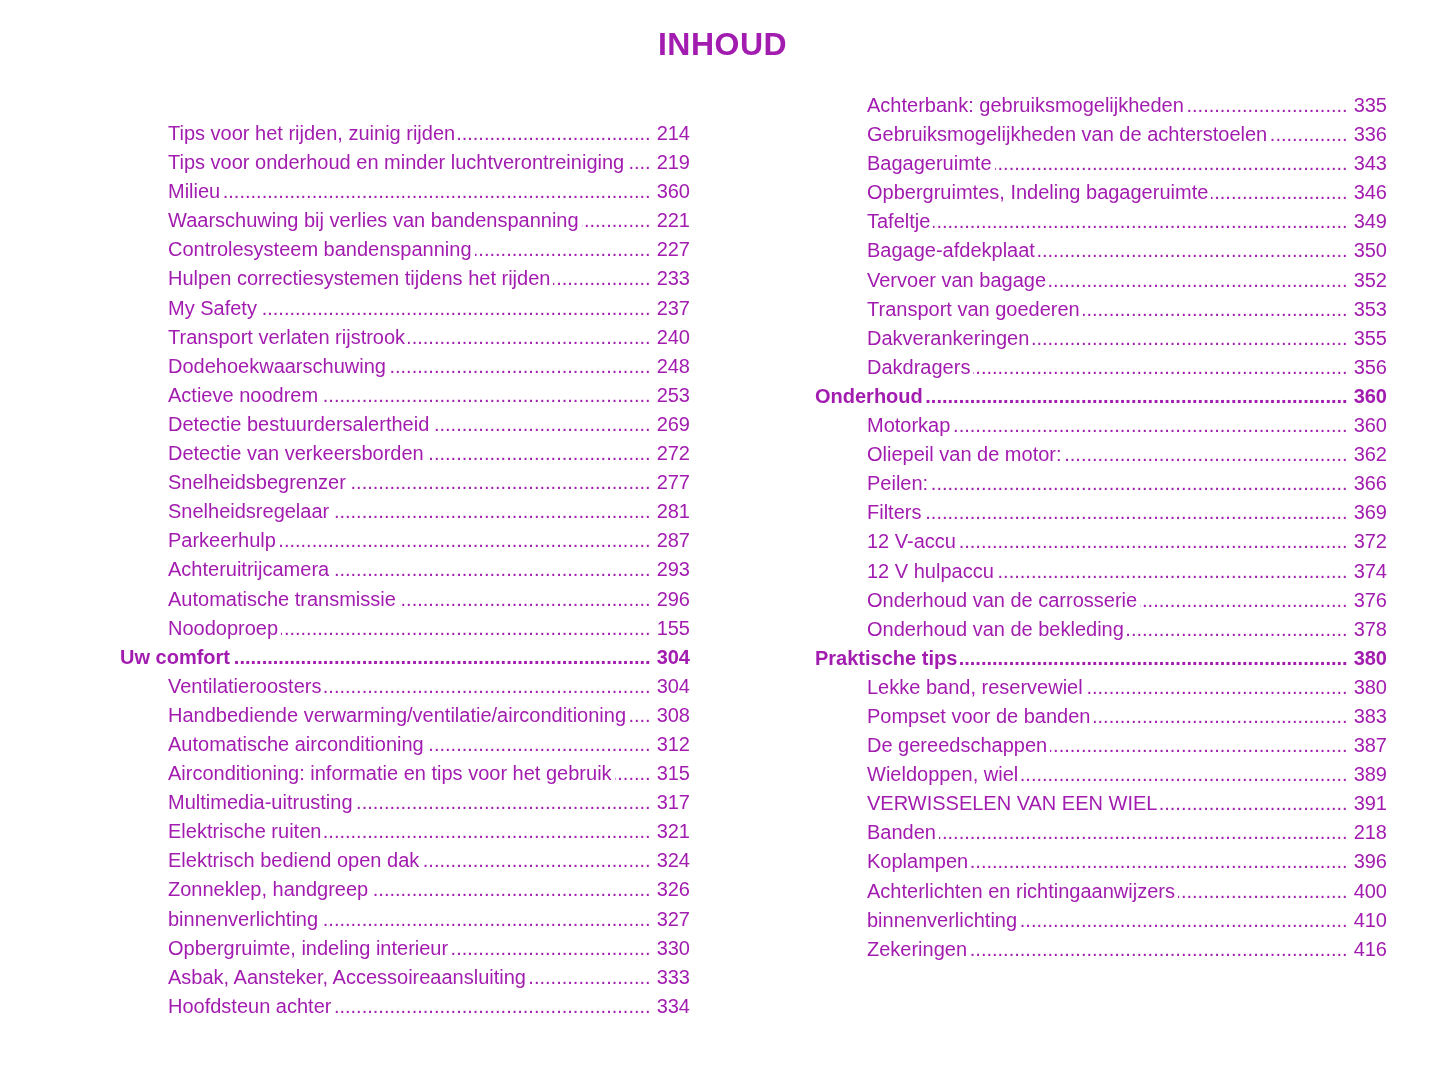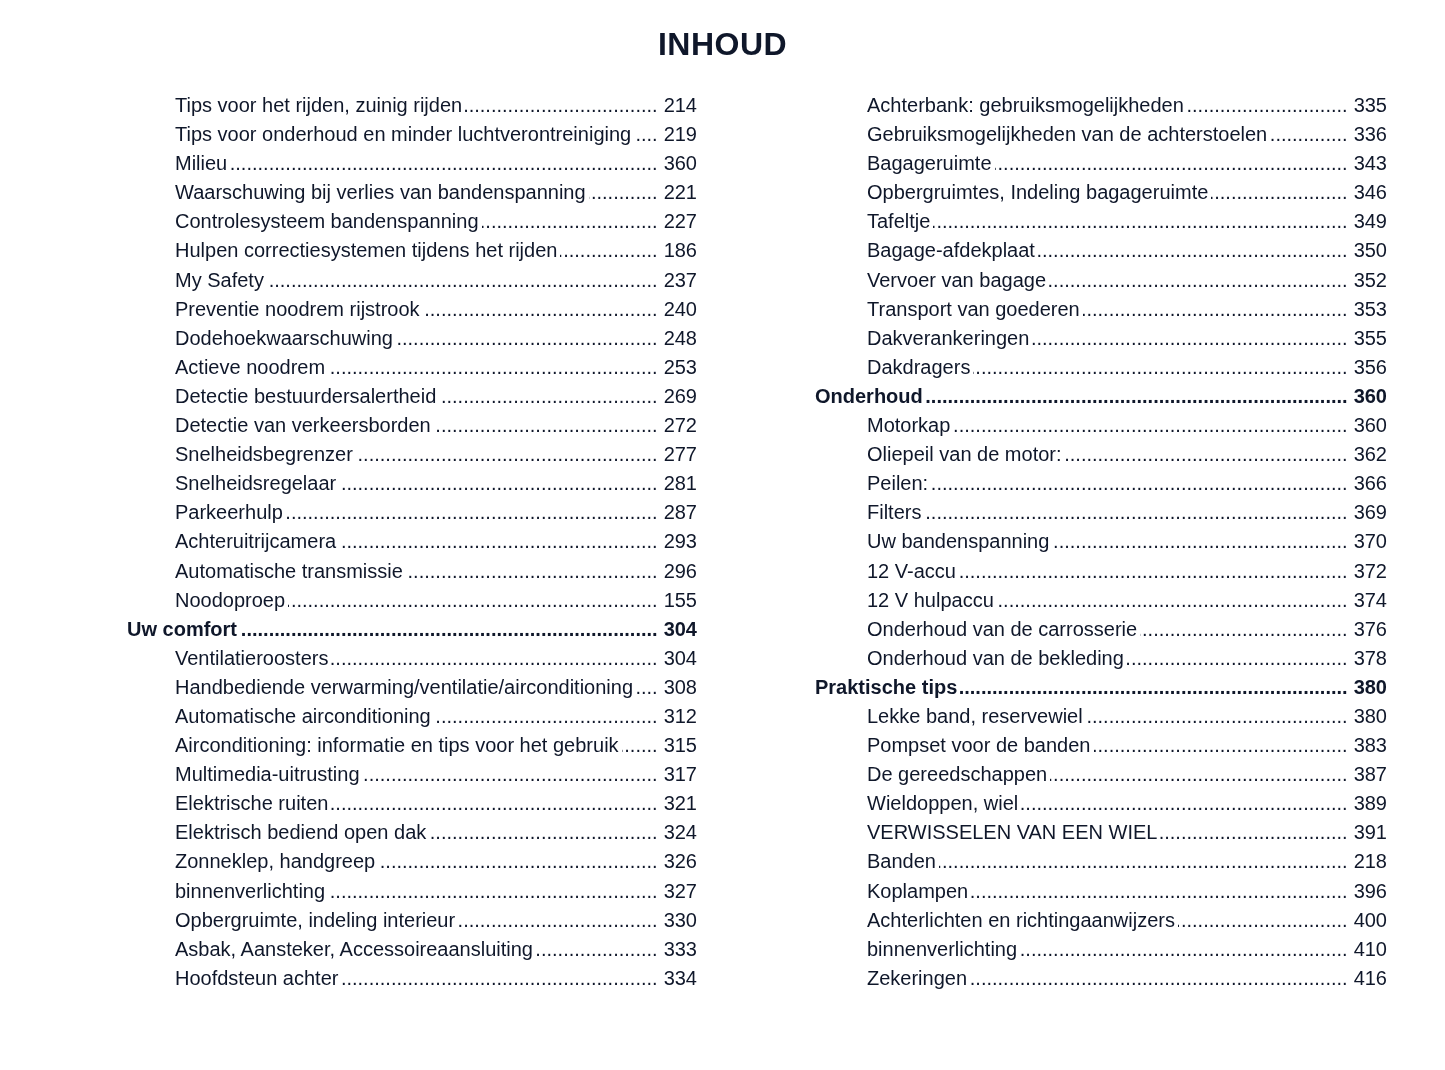--- a/index.html
+++ b/index.html
@@ -6,40 +6,40 @@
     margin: 0;
     padding: 0;
     background: #ffffff;
   }
   .page {
     position: relative;
     width: 1445px;
     height: 1070px;
     background: #ffffff;
     font-family: "Liberation Sans", sans-serif;
-    color: #0f172a;
+    color: #a21caf;
     overflow: hidden;
   }
   .doc-title {
     position: absolute;
     top: 28px;
     left: 0;
     width: 100%;
     text-align: center;
     margin: 0;
     font-size: 32px;
     font-weight: bold;
     line-height: 1;
     letter-spacing: 0.5px;
   }
   .toc-col {
     position: absolute;
     top: 91px;
   }
-  .toc-col.left  { left: 127px; width: 570px; }
+  .toc-col.left  { left: 120px; width: 570px; margin-top: 28px; }
   .toc-col.right { left: 815px; width: 572px; }
 
   .toc-row {
     display: flex;
     align-items: baseline;
     height: 29.1px;
     line-height: 29.1px;
     font-size: 20px;
     font-weight: normal;
   }
@@ -102,29 +102,29 @@
         <span class="toc-page">221</span>
       </div>
       <div class="toc-row sub">
         <span class="toc-label">Controlesysteem bandenspanning</span>
         <span class="toc-leader"></span>
         <span class="toc-page">227</span>
       </div>
       <div class="toc-row sub">
         <span class="toc-label">Hulpen correctiesystemen tijdens het rijden</span>
         <span class="toc-leader"></span>
-        <span class="toc-page">186</span>
+        <span class="toc-page">233</span>
       </div>
       <div class="toc-row sub">
         <span class="toc-label">My Safety</span>
         <span class="toc-leader"></span>
         <span class="toc-page">237</span>
       </div>
       <div class="toc-row sub">
-        <span class="toc-label">Preventie noodrem rijstrook</span>
+        <span class="toc-label">Transport verlaten rijstrook</span>
         <span class="toc-leader"></span>
         <span class="toc-page">240</span>
       </div>
       <div class="toc-row sub">
         <span class="toc-label">Dodehoekwaarschuwing</span>
         <span class="toc-leader"></span>
         <span class="toc-page">248</span>
       </div>
       <div class="toc-row sub">
         <span class="toc-label">Actieve noodrem</span>
@@ -305,25 +305,20 @@
       </div>
       <div class="toc-row sub">
         <span class="toc-label">Peilen:</span>
         <span class="toc-leader"></span>
         <span class="toc-page">366</span>
       </div>
       <div class="toc-row sub">
         <span class="toc-label">Filters</span>
         <span class="toc-leader"></span>
         <span class="toc-page">369</span>
-      </div>
-      <div class="toc-row sub">
-        <span class="toc-label">Uw bandenspanning</span>
-        <span class="toc-leader"></span>
-        <span class="toc-page">370</span>
       </div>
       <div class="toc-row sub">
         <span class="toc-label">12 V-accu</span>
         <span class="toc-leader"></span>
         <span class="toc-page">372</span>
       </div>
       <div class="toc-row sub">
         <span class="toc-label">12 V hulpaccu</span>
         <span class="toc-leader"></span>
         <span class="toc-page">374</span>

